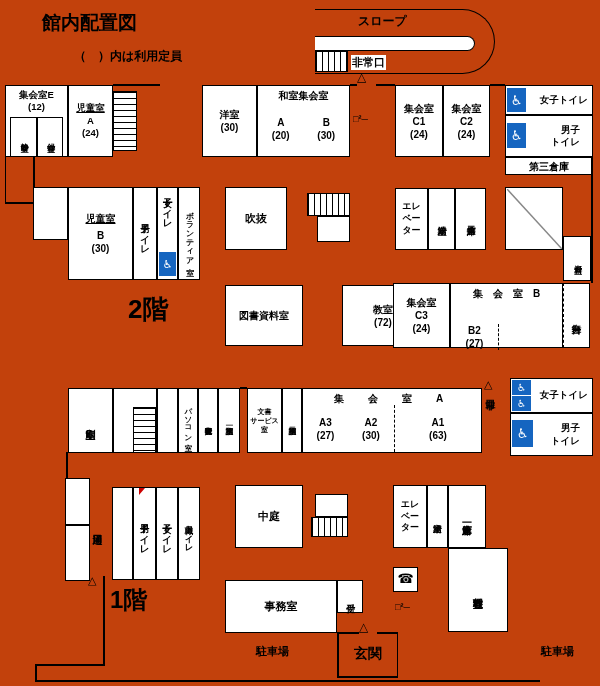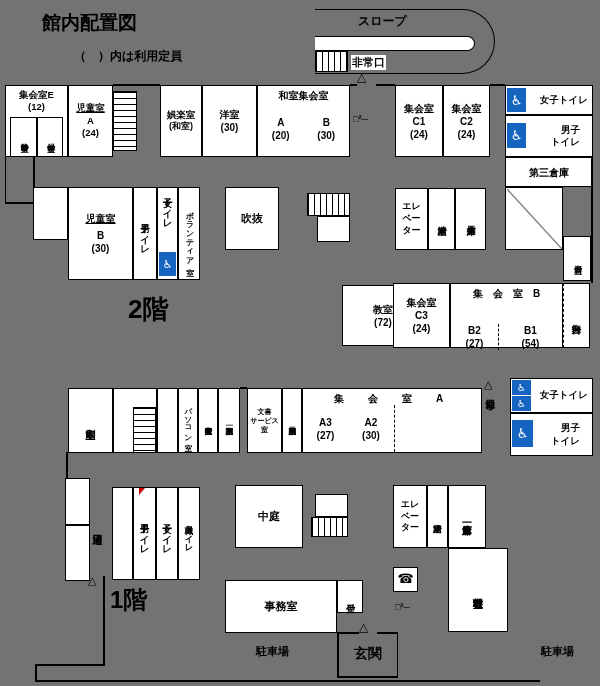--- a/index.html
+++ b/index.html
@@ -1,16 +1,16 @@
 <!DOCTYPE html>
 <html><head>
 <meta charset="utf-8">
 <style>
   html,body{margin:0;padding:0;background:#fff;}
-  #canvas{position:relative;width:600px;height:686px;background:#737373;overflow:hidden;
+  #canvas{position:relative;width:600px;height:686px;background:#c2410c;overflow:hidden;
           font-family:"Liberation Sans","DejaVu Sans",sans-serif;color:#000;}
   .box{position:absolute;border:1.5px solid #000;background:#fff;box-sizing:border-box;
        display:flex;flex-direction:column;align-items:center;justify-content:center;
        text-align:center;font-weight:bold;font-size:10px;line-height:1.3;}
   .top{justify-content:flex-start;padding-top:3px;}
   .vt{writing-mode:vertical-rl;text-orientation:upright;}
   .lbl{position:absolute;font-weight:bold;white-space:nowrap;}
   .line{position:absolute;background:#000;}
   .sv{background:repeating-linear-gradient(90deg,#000 0,#000 1px,#fff 1px,#fff 6px);}
   .sh{background:repeating-linear-gradient(180deg,#000 0,#000 1px,#fff 1px,#fff 6px);}
@@ -50,24 +50,20 @@
   </div>
   <div class="box" style="left:37px;top:117px;width:26px;height:40px;">
     <span class="vt" style="font-size:8px;">録音室</span>
   </div>
   <div class="box" style="left:68px;top:85px;width:45px;height:72px;font-size:9.5px;">
     <span class="u">児童室</span>
     <span>A</span>
     <span>(24)</span>
   </div>
   <div class="sh" style="position:absolute;left:113px;top:91px;width:24px;height:60px;border:1px solid #000;box-sizing:border-box;"></div>
-  <div class="box" style="left:160px;top:85px;width:42px;height:72px;font-size:9.5px;">
-    <span>娯楽室</span>
-    <span style="font-size:9px;">(和室)</span>
-  </div>
   <div class="box" style="left:202px;top:85px;width:55px;height:72px;">
     <span>洋室</span>
     <span>(30)</span>
   </div>
   <div class="box top" style="left:257px;top:85px;width:93px;height:72px;">
     <span>和室集会室</span>
     <div class="grp-row">
       <div class="cell" style="flex:1;">
         <span>A</span>
         <span>(20)</span>
@@ -96,21 +92,21 @@
       <span>♿</span>
     </div>
   <div class="box" style="left:505px;top:115px;width:88px;height:42px;font-size:9.5px;align-items:flex-end;padding-right:12px;">
     <span>男子</span>
     <span>トイレ</span>
   </div>
   <div class="wc" style="left:507px;top:123px;width:19px;height:25px;">
       <span>♿</span>
     </div>
 
-  <div class="box" style="left:505px;top:157px;width:88px;height:30px;">
+  <div class="box" style="left:505px;top:157px;width:88px;height:18px;">
     <span>第三倉庫</span>
   </div>
   <div class="box" style="left:505px;top:187px;width:58px;height:63px;padding:0;">
     <svg width="55" height="60">
         <line x1="0" y1="0" x2="55" y2="60" stroke="#888" stroke-width="1.5"></line>
       </svg>
   </div>
   <div class="box" style="left:563px;top:236px;width:28px;height:45px;">
     <span class="vt" style="font-size:8px;">資料室</span>
   </div>
@@ -130,58 +126,57 @@
   </div>
   <div class="box top" style="left:157px;top:187px;width:21px;height:93px;">
     <span class="vt" style="font-size:9.5px;">女子トイレ</span>
   </div>
   <div class="wc" style="left:159px;top:252px;width:17px;height:24px;font-size:11px;">
       <span>♿</span>
     </div>
   <div class="box" style="left:178px;top:187px;width:22px;height:93px;">
     <span class="vt" style="font-size:8px;">ボランティア室</span>
   </div>
-  <div class="box" style="left:225px;top:187px;width:54px;height:63px;font-size:11px;">
+  <div class="box" style="left:225px;top:187px;width:62px;height:63px;font-size:11px;">
     <span>吹抜</span>
   </div>
   <div class="sv" style="position:absolute;left:307px;top:193px;width:43px;height:23px;border:1px solid #000;box-sizing:border-box;"></div>
   <div class="box" style="left:317px;top:216px;width:33px;height:26px;"></div>
   <div class="box" style="left:395px;top:188px;width:33px;height:62px;font-size:9px;">
     <span>エレ</span>
     <span>ベー</span>
     <span>ター</span>
   </div>
   <div class="box" style="left:428px;top:188px;width:27px;height:62px;">
     <span class="vt" style="font-size:9px;">給湯室</span>
   </div>
   <div class="box" style="left:455px;top:188px;width:31px;height:62px;">
     <span class="vt" style="font-size:9px;">第二倉庫</span>
   </div>
 
   <div class="lbl" style="left:128px;top:292px;font-size:26px;">2階</div>
+  <div class="box" style="left:225px;top:285px;width:78px;height:61px;">
+    <span>図書資料室</span>
+  </div>
   <div class="box" style="left:303px;top:285px;width:82px;height:61px;margin-left:39px;">
     <span>教室</span>
     <span>(72)</span>
   </div>
   <div class="box" style="left:393px;top:283px;width:57px;height:65px;">
     <span>集会室</span>
     <span>C3</span>
     <span>(24)</span>
   </div>
   <div class="box top" style="left:450px;top:283px;width:113px;height:65px;gap:24px;">
     <span>集　会　室　B</span>
     <div class="grp-row">
       <div class="cell dashR" style="width:47px;">
         <span>B2</span>
         <span>(27)</span>
       </div>
-      <div class="cell" style="flex:1;">
-        <span>B1</span>
-        <span>(54)</span>
-      </div>
     </div>
   </div>
   <div class="box dashL" style="left:563px;top:283px;width:27px;height:65px;">
     <span class="vt">舞台</span>
   </div>
 
   <div class="box" style="left:68px;top:388px;width:45px;height:65px;">
     <span class="vt">印刷室</span>
   </div>
   <div class="box" style="left:113px;top:388px;width:44px;height:65px;"></div>
@@ -208,20 +203,24 @@
   <div class="box top" style="left:302px;top:388px;width:180px;height:65px;">
     <span style="letter-spacing:7px;">集　会　室　A</span>
     <div class="grp-row">
       <div class="cell" style="width:45px;">
         <span>A3</span>
         <span>(27)</span>
       </div>
       <div class="cell dashR" style="width:46px;">
         <span>A2</span>
         <span>(30)</span>
+      </div>
+      <div class="cell" style="flex:1;">
+        <span>A1</span>
+        <span>(63)</span>
       </div>
     </div>
   </div>
   <div class="lbl" style="left:484px;top:378px;font-size:11px;">△</div>
   <div class="lbl vt" style="left:483px;top:392px;font-size:10px;">非常口</div>
   <div class="box" style="left:510px;top:378px;width:83px;height:35px;font-size:9.5px;align-items:flex-end;padding-right:4px;">
     <span>女子トイレ</span>
   </div>
   <div class="wc" style="left:512px;top:380px;width:19px;height:15px;font-size:10px;">
       <span>♿</span>

